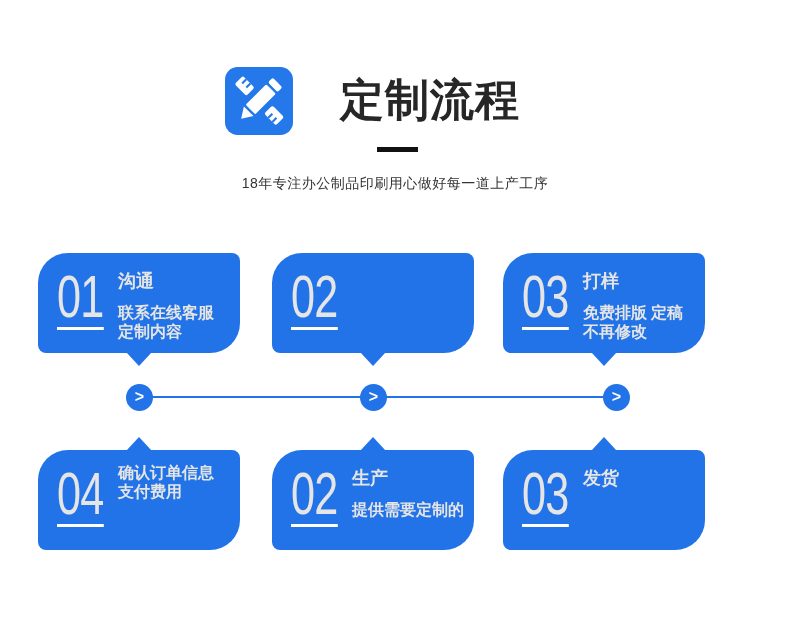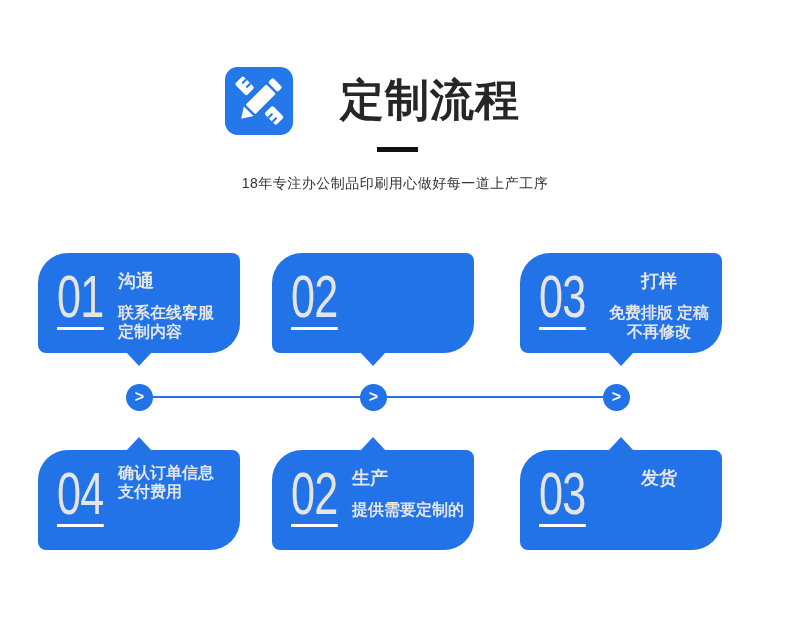--- a/index.html
+++ b/index.html
@@ -43,21 +43,21 @@
   }
 
   
   .card{
     position:absolute;
     width:202px; height:100px;
     background:var(--blue);
     border-radius:30px 8px 30px 8px;
     color:#e5e5e5;
   }
-  .c1{left:38px;}  .c2{left:272px;}  .c3{left:520px;text-align:center;}
+  .c1{left:38px;}  .c2{left:272px;}  .c3{left:503px;}
   .r1{top:253px;}  .r2{top:450px;}
 
   .tail{
     position:absolute; left:50%; margin-left:-13px;
     width:0; height:0;
     border-left:13px solid transparent;
     border-right:13px solid transparent;
   }
   .r1 .tail{
     top:100%; margin-top:-1px;

